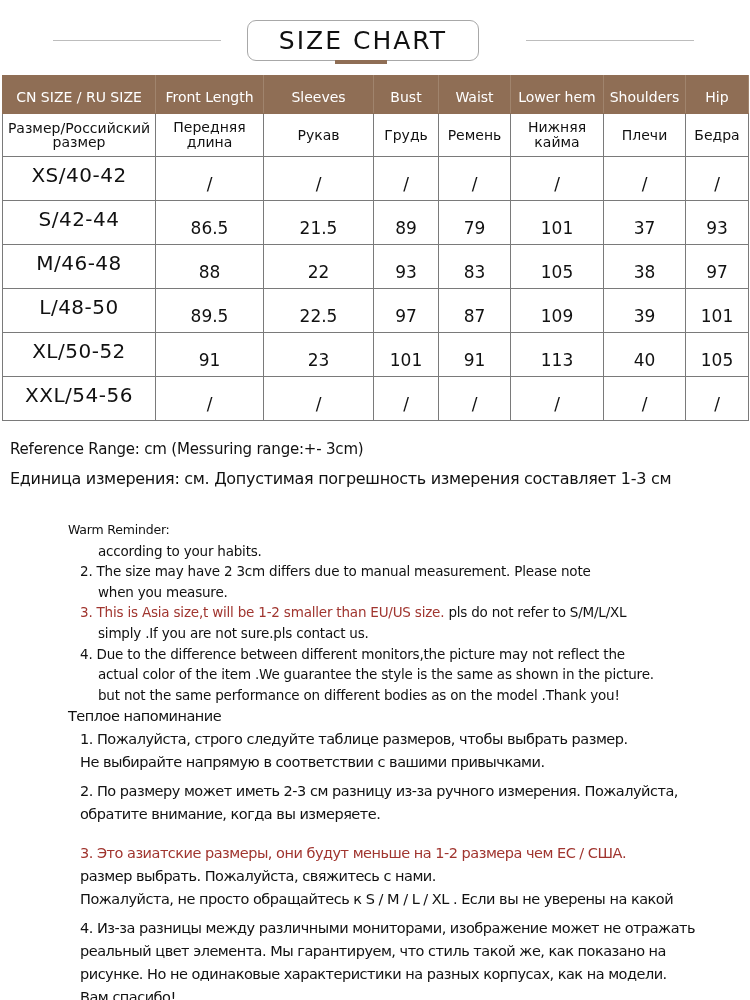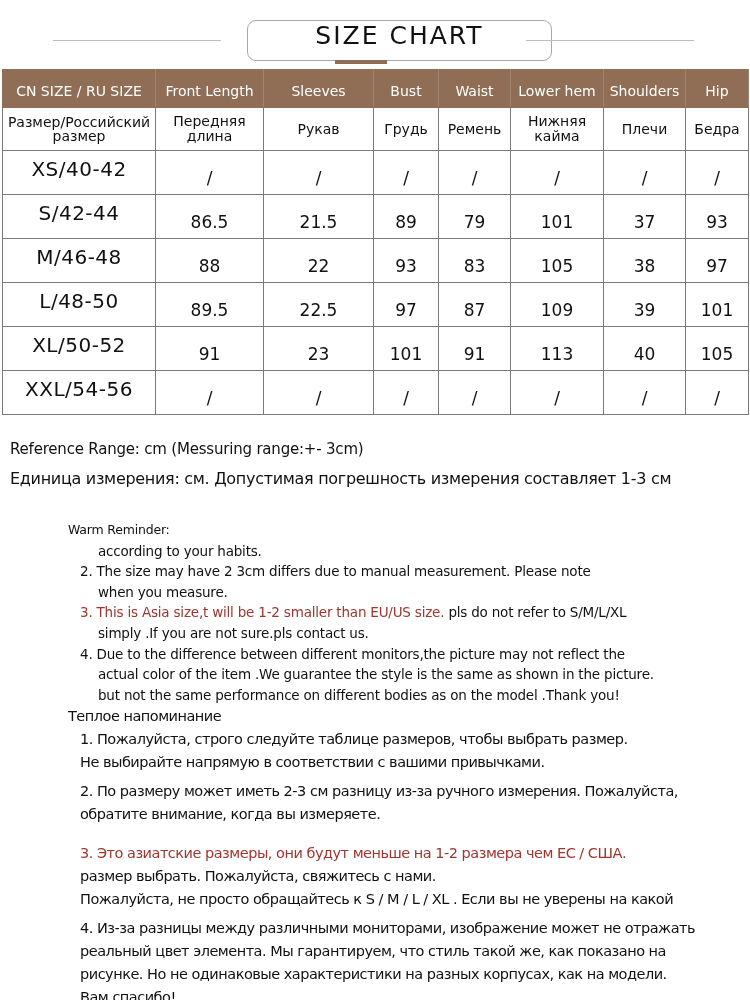--- a/index.html
+++ b/index.html
@@ -2,25 +2,25 @@
 <html><head>
   <meta charset="utf-8">
   <style>
     html, body { margin: 0; padding: 0; background: #ffffff; }
     body { width: 750px; height: 1000px; position: relative; overflow: hidden; font-family: "DejaVu Sans", sans-serif; color: #111; }
 
     .title-wrap { position: absolute; top: 0; left: 0; width: 750px; height: 78px; }
     .title-line { position: absolute; top: 40px; height: 1px; background: #bdbdbd; }
     .title-line.left { left: 53px; width: 168px; }
     .title-line.right { left: 526px; width: 168px; }
-    .title-box { position: absolute; left: 247px; top: 20px; width: 305px; height: 41px; border: 1px solid #a8a8a8; border-radius: 9px; box-sizing: border-box; display: flex; justify-content: center; }
+    .title-box { position: absolute; left: 247px; top: 20px; width: 232px; height: 41px; border: 1px solid #a8a8a8; border-radius: 9px; box-sizing: border-box; display: flex; align-items: center; justify-content: center; }
     .title-text { font-family: "DejaVu Sans", sans-serif; font-size: 25px; letter-spacing: 2px; color: #111; font-weight: normal; }
     .title-underline { position: absolute; left: 335px; top: 60px; width: 52px; height: 4px; background: #8f6e55; }
 
-    table.size { position: absolute; left: 2px; top: 69px; border-collapse: collapse; table-layout: fixed; width: 746px; padding-left: 28px; }
+    table.size { position: absolute; left: 2px; top: 75px; border-collapse: collapse; table-layout: fixed; width: 746px; padding-left: 28px; }
     table.size td { border: 1px solid #7a7a7a; text-align: center; vertical-align: middle; padding: 0; overflow: hidden; white-space: nowrap; }
     tr.hdr td { background: #8f6e55; color: #ffffff; font-family: "DejaVu Sans", sans-serif; font-size: 14px; height: 38px; border-color: #8f6e55; border-right: 1px solid #a0846d; padding-top: 4px; box-sizing: border-box;}
     tr.hdr td:first-child { font-size: 14px; }
     tr.sub td { height: 42px; font-size: 14px; line-height: 15px; font-family: "DejaVu Sans", sans-serif; white-space: normal; }
     tr.sub td.first { font-size: 14px; line-height: 14px; }
     tr.data td { height: 44px; font-size: 17px; font-family: "DejaVu Sans", sans-serif; padding-top: 10px; box-sizing: border-box; }
     tr.data td.size-cell { font-size: 20px; padding-top: 0; padding-bottom: 8px; letter-spacing: 0.5px; }
 
     .ref { position: absolute; left: 10px; font-family: "DejaVu Sans", sans-serif; color: #111; white-space: nowrap; }
     .ref.en { top: 440px; font-size: 15px; letter-spacing: -0.2px; }

